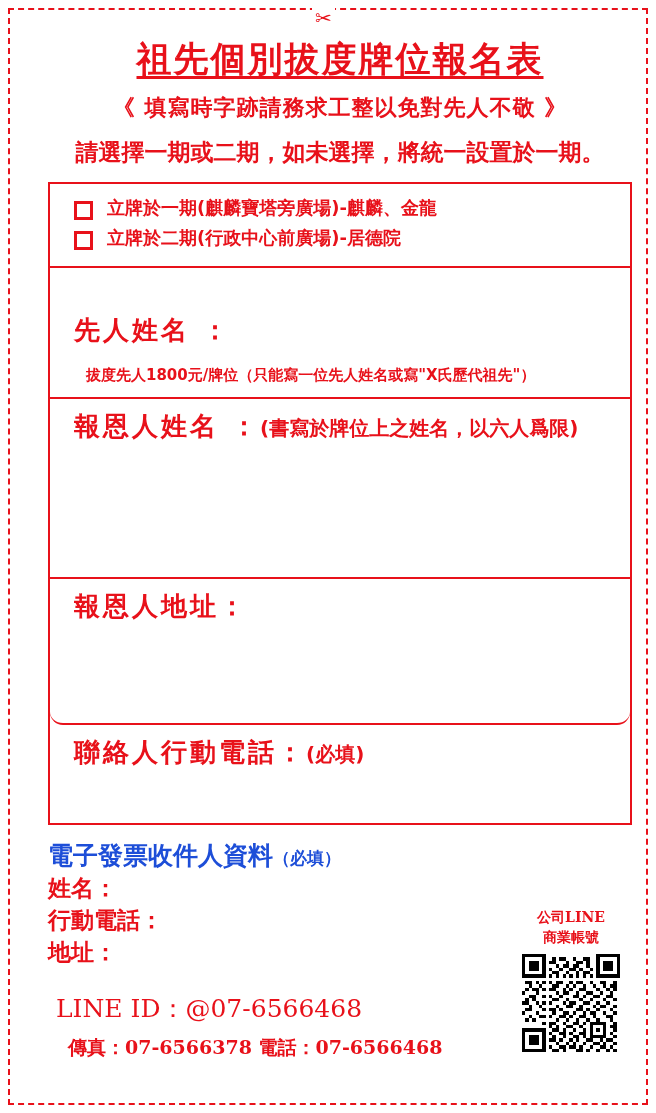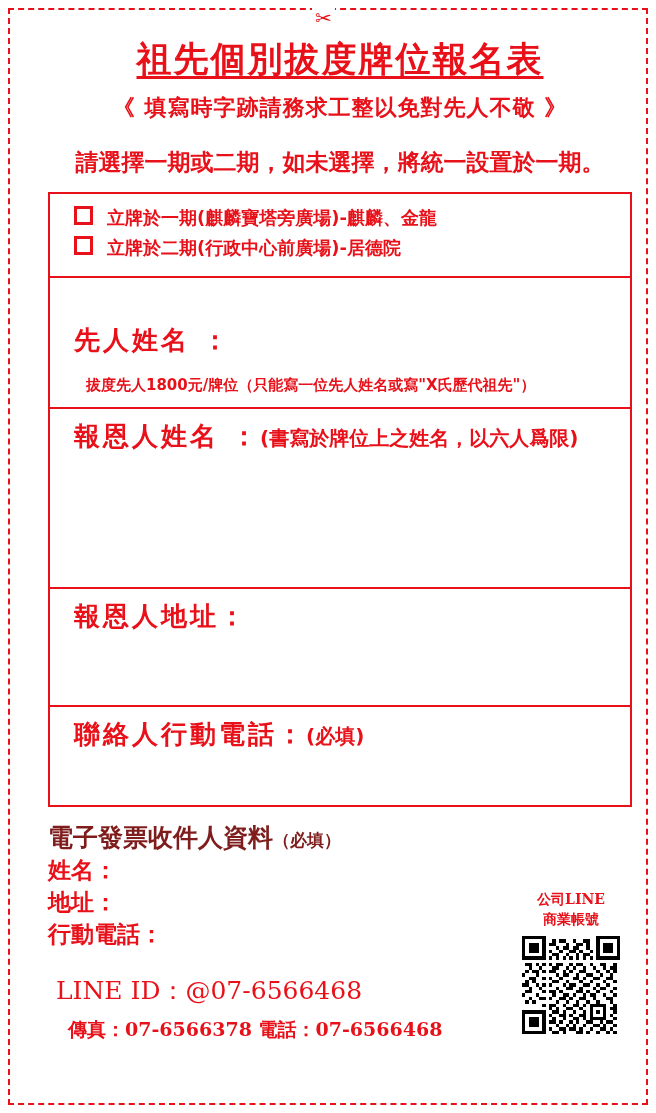--- a/index.html
+++ b/index.html
@@ -68,21 +68,21 @@
     margin-top: 10px;
     color: #e8111a;
     white-space: nowrap;
   }
   .notice {
     text-align: center;
     font-family: "DejaVu Sans", "Liberation Sans", sans-serif;
     font-weight: bold;
     font-size: 23px;
     letter-spacing: 0px;
-    margin-top: 24px;
+    margin-top: 14px;
     color: #e8111a;
     white-space: nowrap;
   }
 
   
   .formbox {
     margin-top: 14px;
     border: 2px solid #e8111a;
     box-sizing: border-box;
   }
@@ -91,21 +91,21 @@
     box-sizing: border-box;
     position: relative;
   }
   .section.last { border-bottom: none; }
 
   .choices {
     padding: 12px 0 10px 24px;
   }
   .choice-row {
     display: flex;
-    align-items: flex-start;
+    align-items: flex-end;
     margin-bottom: 6px;
   }
   .checkbox {
     width: 19px;
     height: 19px;
     border: 3px solid #e8111a;
     box-sizing: border-box;
     margin-right: 14px;
     flex: 0 0 auto;
   }
@@ -135,35 +135,35 @@
   }
 
   .sec-ancestor { padding: 10px 0 6px 24px; height: 96px; margin-top: 35px; }
   .sec-ancestor .field-label { margin-bottom: 18px; }
   .sec-ancestor .small { padding-left: 12px; font-size: 15px; }
 
   .sec-donor { padding: 10px 0 0 24px; height: 180px; }
   .sec-donor .row { display: flex; align-items: baseline; }
   .sec-donor .field-note { font-size: 20px; }
 
-  .sec-address { padding: 10px 0 0 24px; height: 118px; }
+  .sec-address { padding: 10px 0 0 24px; height: 146px; border-radius: 13px; }
   .sec-phone { padding: 10px 0 0 24px; height: 98px; }
   .sec-phone .row { display: flex; align-items: baseline; }
   .sec-phone .field-note { font-size: 20px; }
 
   
   .invoice {
     margin-top: 14px;
     position: relative;
   }
   .invoice-title {
     font-family: "DejaVu Sans", "Liberation Sans", sans-serif;
     font-weight: bold;
     font-size: 25px;
-    color: #7f1d1d;
+    color: #1d4ed8;
     white-space: nowrap;
   }
   .invoice-title .req {
     font-size: 17px;
     letter-spacing: 0;
   }
   .invoice-line {
     font-family: "DejaVu Sans", "Liberation Sans", sans-serif;
     font-weight: bold;
     font-size: 23px;
@@ -268,22 +268,22 @@
         </div>
       </div>
 
     </div>
 
     <div class="invoice">
       <div class="invoice-title">
         <span>電子發票收件人資料</span><span class="req">（必填）</span>
       </div>
       <div class="invoice-line">姓名：</div>
+      <div class="invoice-line">行動電話：</div>
       <div class="invoice-line">地址：</div>
-      <div class="invoice-line">行動電話：</div>
 
       <div class="qrblock">
         <div class="qr-label">公司LINE</div>
         <div class="qr-label">商業帳號</div>
         <div class="qr">
           <svg width="98" height="98" viewBox="0 0 29 29" shape-rendering="crispEdges" aria-hidden="true">
             <rect width="29" height="29" fill="#ffffff"></rect>
             <g fill="#000000">
 
               <rect x="0" y="0" width="7" height="1"></rect>

